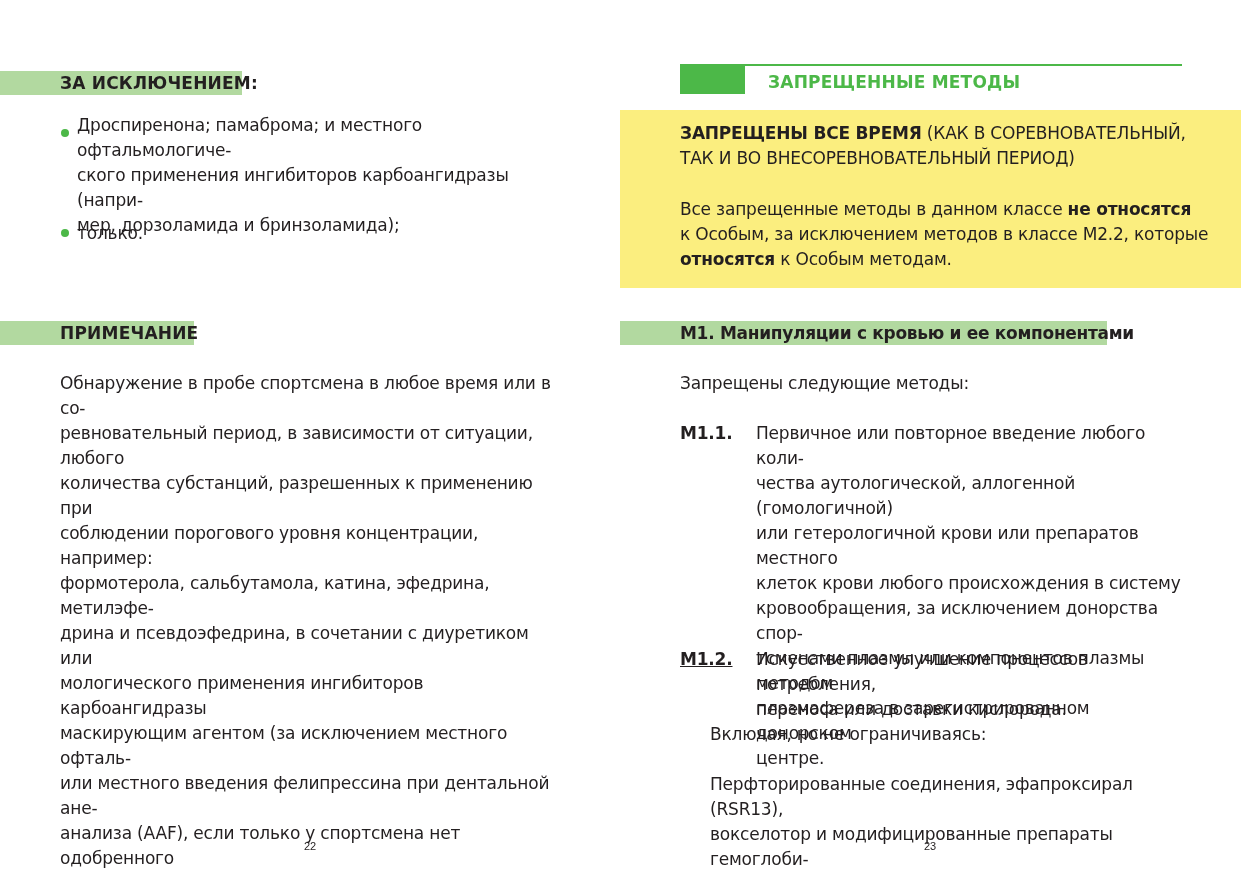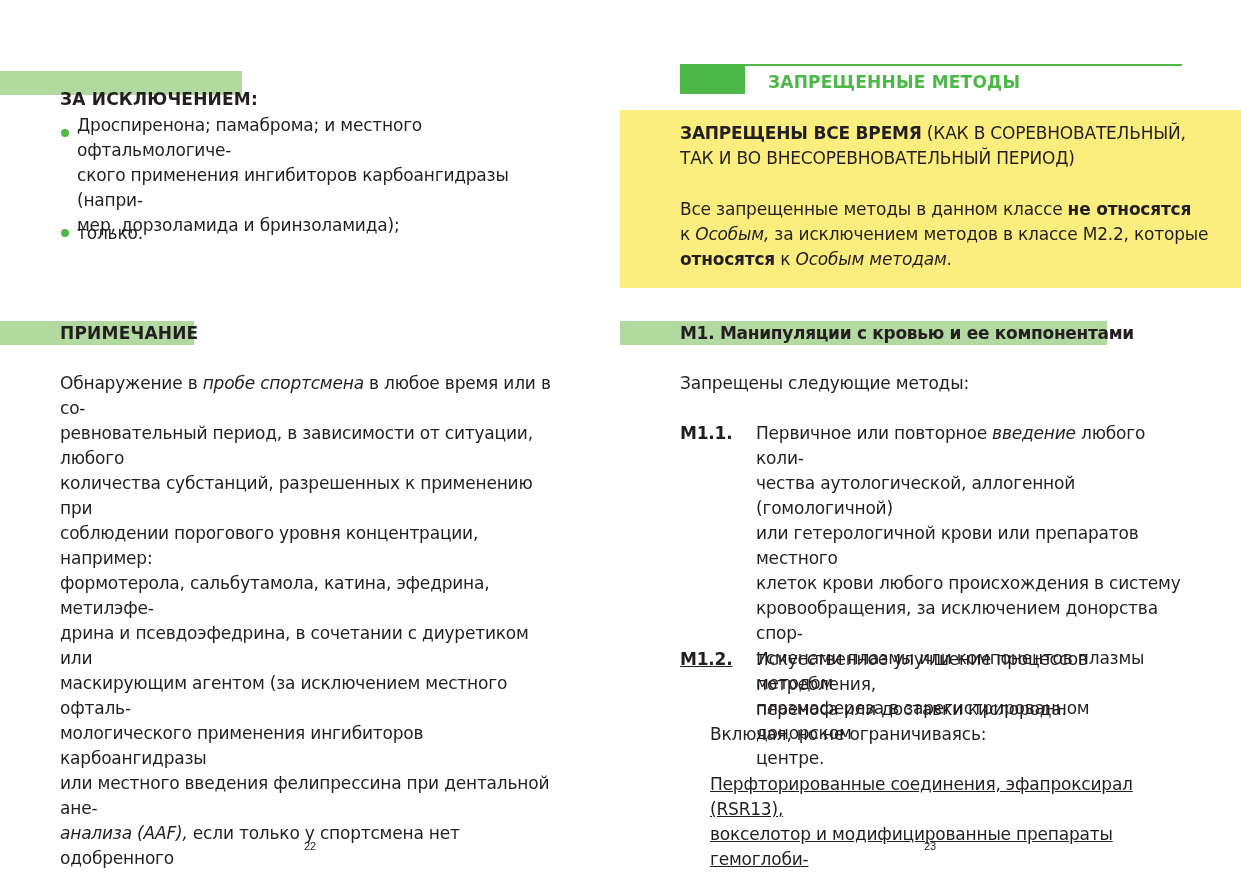--- a/index.html
+++ b/index.html
@@ -8,29 +8,29 @@
   .abs { position: absolute; }
   .text { font-size: 17px; line-height: 25px; letter-spacing: -0.2px; }
   .hbar { background: #b2d9a0; height: 24px; }
   .hbar-title { font-weight: bold; font-size: 17px; line-height: 24px; letter-spacing: 0.2px; }
   .bullet { width: 8px; height: 8px; border-radius: 50%; background: #4cb848; }
   .yellow-box { background: #fbee7f; }
   .green-block { background: #4cb848; }
   .green-line { background: #4cb848; height: 2px; }
   .green-title { color: #4cb848; font-weight: bold; font-size: 17px; letter-spacing: 0.2px; }
   .pagenum { font-size: 11px; font-family: "Liberation Sans", sans-serif; color: #231f20; }
-  .it { font-style: italic; }
+  .it { }
   .b { font-weight: bold; }
 </style>
 </head>
 <body>
 
 <div>
   <div class="abs hbar" style="left:0;top:71px;width:242px;"></div>
-  <div class="abs hbar-title" style="left:60px;top:71px;margin-top:16px;">ЗА ИСКЛЮЧЕНИЕМ:</div>
+  <div class="abs hbar-title" style="left:60px;top:71px;">ЗА ИСКЛЮЧЕНИЕМ:</div>
 
   <div class="abs bullet" style="left:61px;top:129px;"></div>
   <div class="abs text" style="left:77px;top:113px;width:490px;">
     <div>Дроспиренона; памаброма; и местного офтальмологиче-</div>
     <div>ского применения ингибиторов карбоангидразы (напри-</div>
     <div>мер, дорзоламида и бринзоламида);</div>
   </div>
 
   <div class="abs bullet" style="left:61px;top:229px;"></div>
   <div class="abs text" style="left:77px;top:221px;width:490px;">
@@ -40,22 +40,22 @@
   <div class="abs hbar" style="left:0;top:321px;width:194px;"></div>
   <div class="abs hbar-title" style="left:60px;top:321px;">ПРИМЕЧАНИЕ</div>
 
   <div class="abs text" style="left:60px;top:371px;width:505px;">
     <div><span>Обнаружение в </span><span class="it">пробе спортсмена</span><span> в любое время или в со-</span></div>
     <div>ревновательный период, в зависимости от ситуации, любого</div>
     <div>количества субстанций, разрешенных к применению при</div>
     <div>соблюдении порогового уровня концентрации, например:</div>
     <div>формотерола, сальбутамола, катина, эфедрина, метилэфе-</div>
     <div>дрина и псевдоэфедрина, в сочетании с диуретиком или</div>
+    <div>мологического применения ингибиторов карбоангидразы</div>
     <div>маскирующим агентом (за исключением местного офталь-</div>
-    <div>мологического применения ингибиторов карбоангидразы</div>
     <div>или местного введения фелипрессина при дентальной ане-</div>
     <div><span class="it">анализа (AAF),</span><span> если только у спортсмена нет одобренного</span></div>
 
   </div>
 
   <div class="abs pagenum" style="left:304px;top:840px;">22</div>
 </div>
 
 <div>
   <div class="abs green-line" style="left:680px;top:64px;width:502px;"></div>
@@ -90,19 +90,19 @@
     <div>центре.</div>
   </div>
 
   <div class="abs text b" style="left:680px;top:647px;text-decoration:underline;">M1.2.</div>
   <div class="abs text" style="left:756px;top:647px;width:430px;">
     <div>Искусственное улучшение процессов потребления,</div>
     <div>переноса или доставки кислорода.</div>
   </div>
 
   <div class="abs text" style="left:710px;top:722px;">Включая, но не ограничиваясь:</div>
-  <div class="abs text" style="left:710px;top:772px;width:480px;text-decoration:underline;">
+  <div class="abs text" style="left:710px;top:772px;width:480px;">
     <div>Перфторированные соединения, эфапроксирал (RSR13),</div>
     <div>вокселотор и модифицированные препараты гемоглоби-</div>
   </div>
 
   <div class="abs pagenum" style="left:924px;top:840px;">23</div>
 </div>
 
 </body></html>

